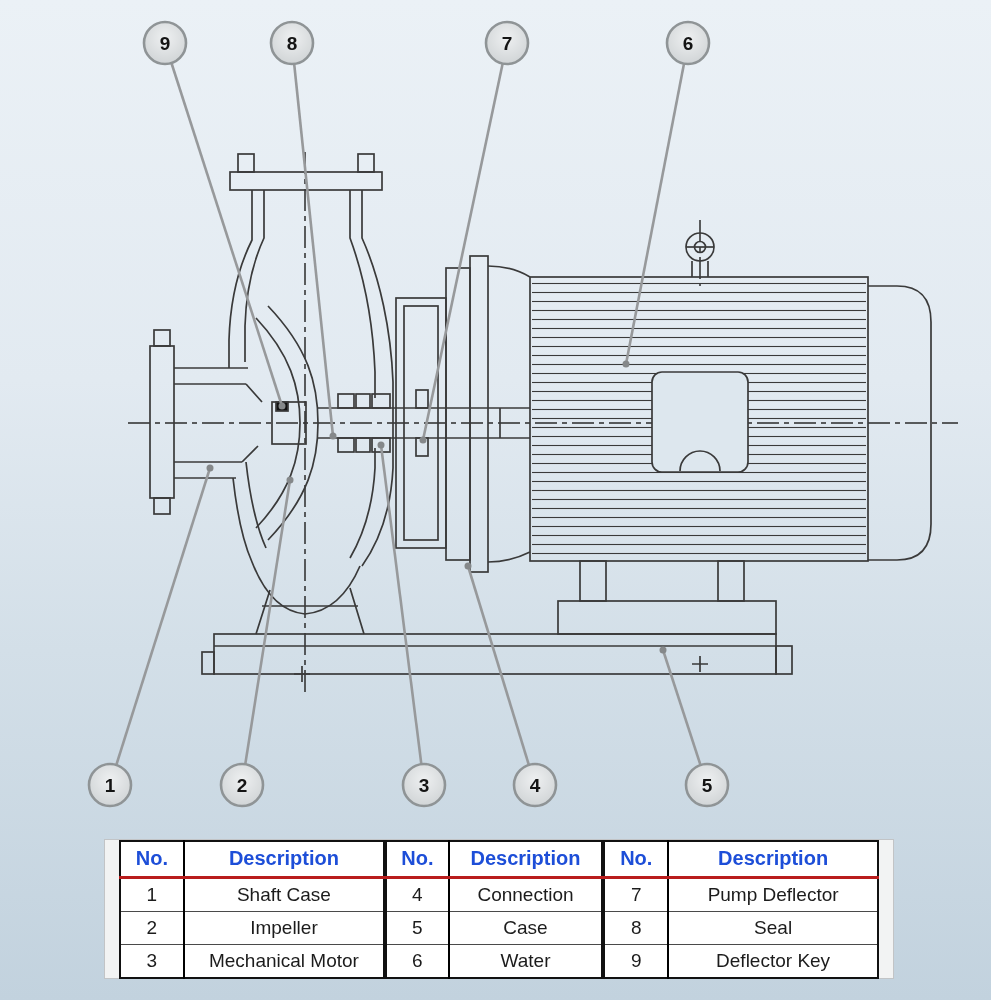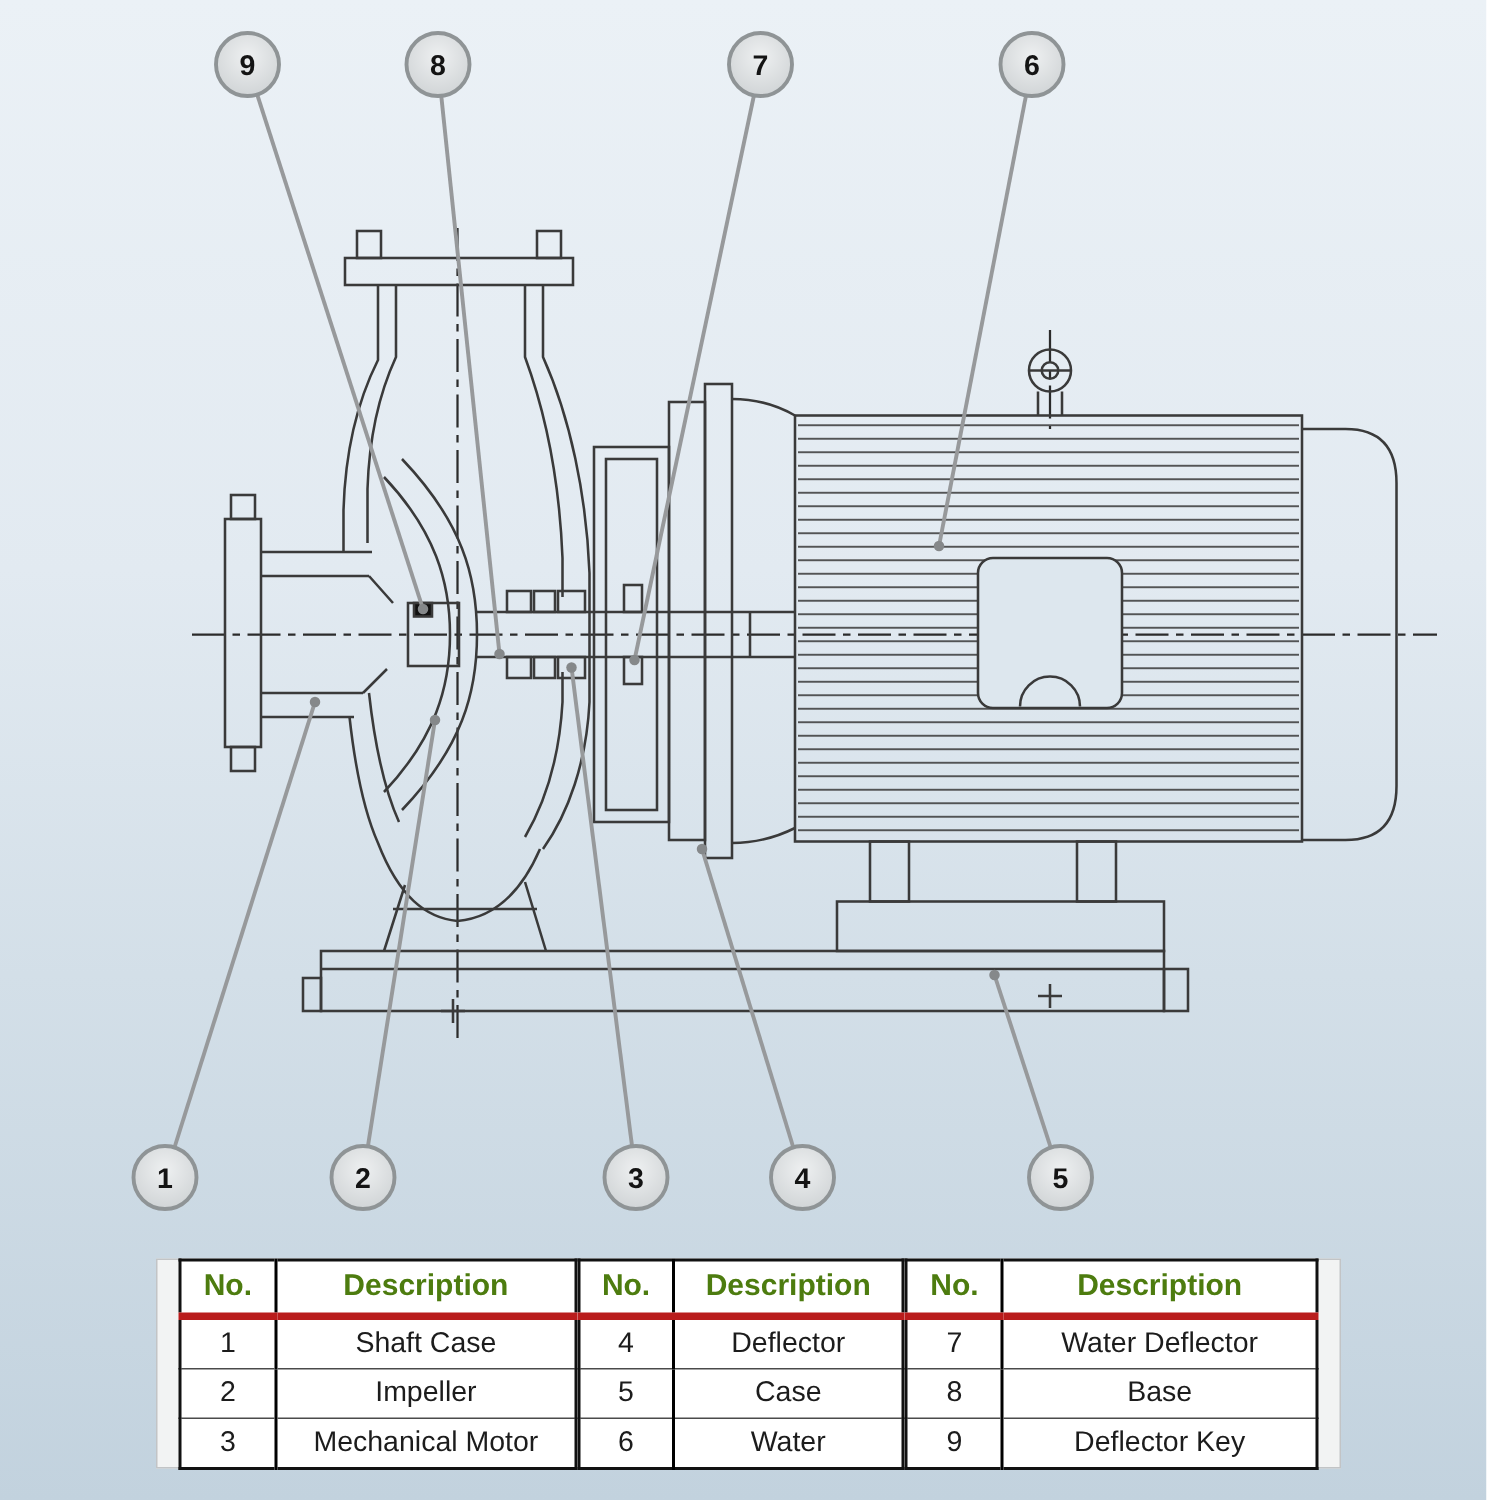--- a/index.html
+++ b/index.html
@@ -16,22 +16,22 @@
   .callout-circle{fill:url(#calloutGrad);stroke:#8f9496;stroke-width:2.6;}
   .callout-num{font-family:"Liberation Sans",sans-serif;font-size:19px;font-weight:bold;fill:#141414;text-anchor:middle;}
   .table-panel{
     position:absolute;left:104px;top:839px;width:790px;height:140px;
     background:#f2f3f3;border:1px solid #c2c4c6;
     display:flex;align-items:center;justify-content:space-between;
     padding:0 14px;box-sizing:border-box;
   }
   table.parts{border-collapse:collapse;background:#ffffff;border:2px solid #111;}
   table.parts th{
-    font-size:20px;font-weight:bold;color:#4d7c0f;text-align:center;
-    padding:3px 6px;border-bottom:5px solid #b91c1c;height:28px;
+    font-size:20px;font-weight:bold;color:#1d4ed8;text-align:center;
+    padding:3px 6px;border-bottom:3px solid #b91c1c;height:28px;
   }
   table.parts td{
     font-size:19px;color:#1c1c1c;text-align:center;
     padding:2px 6px;height:28px;border-top:1px solid #4a4a4a;
   }
   table.parts .col-no{border-right:2px solid #000;width:52px;}
   table.parts .desc-w1{width:196px;}
   table.parts .desc-w2{width:146px;}
   table.parts .desc-w3{width:206px;}
 </style>
@@ -235,21 +235,21 @@
   <table class="parts">
     <thead>
       <tr>
         <th class="col-no">No.</th>
         <th class="desc-w2">Description</th>
       </tr>
     </thead>
     <tbody>
       <tr>
         <td class="col-no">4</td>
-        <td>Deflector</td>
+        <td>Connection</td>
       </tr>
       <tr>
         <td class="col-no">5</td>
         <td>Case</td>
       </tr>
       <tr>
         <td class="col-no">6</td>
         <td>Water</td>
       </tr>
     </tbody>
@@ -258,25 +258,25 @@
   <table class="parts">
     <thead>
       <tr>
         <th class="col-no">No.</th>
         <th class="desc-w3">Description</th>
       </tr>
     </thead>
     <tbody>
       <tr>
         <td class="col-no">7</td>
-        <td>Water Deflector</td>
+        <td>Pump Deflector</td>
       </tr>
       <tr>
         <td class="col-no">8</td>
-        <td>Base</td>
+        <td>Seal</td>
       </tr>
       <tr>
         <td class="col-no">9</td>
         <td>Deflector Key</td>
       </tr>
     </tbody>
   </table>
 
 </div>
 </div>

